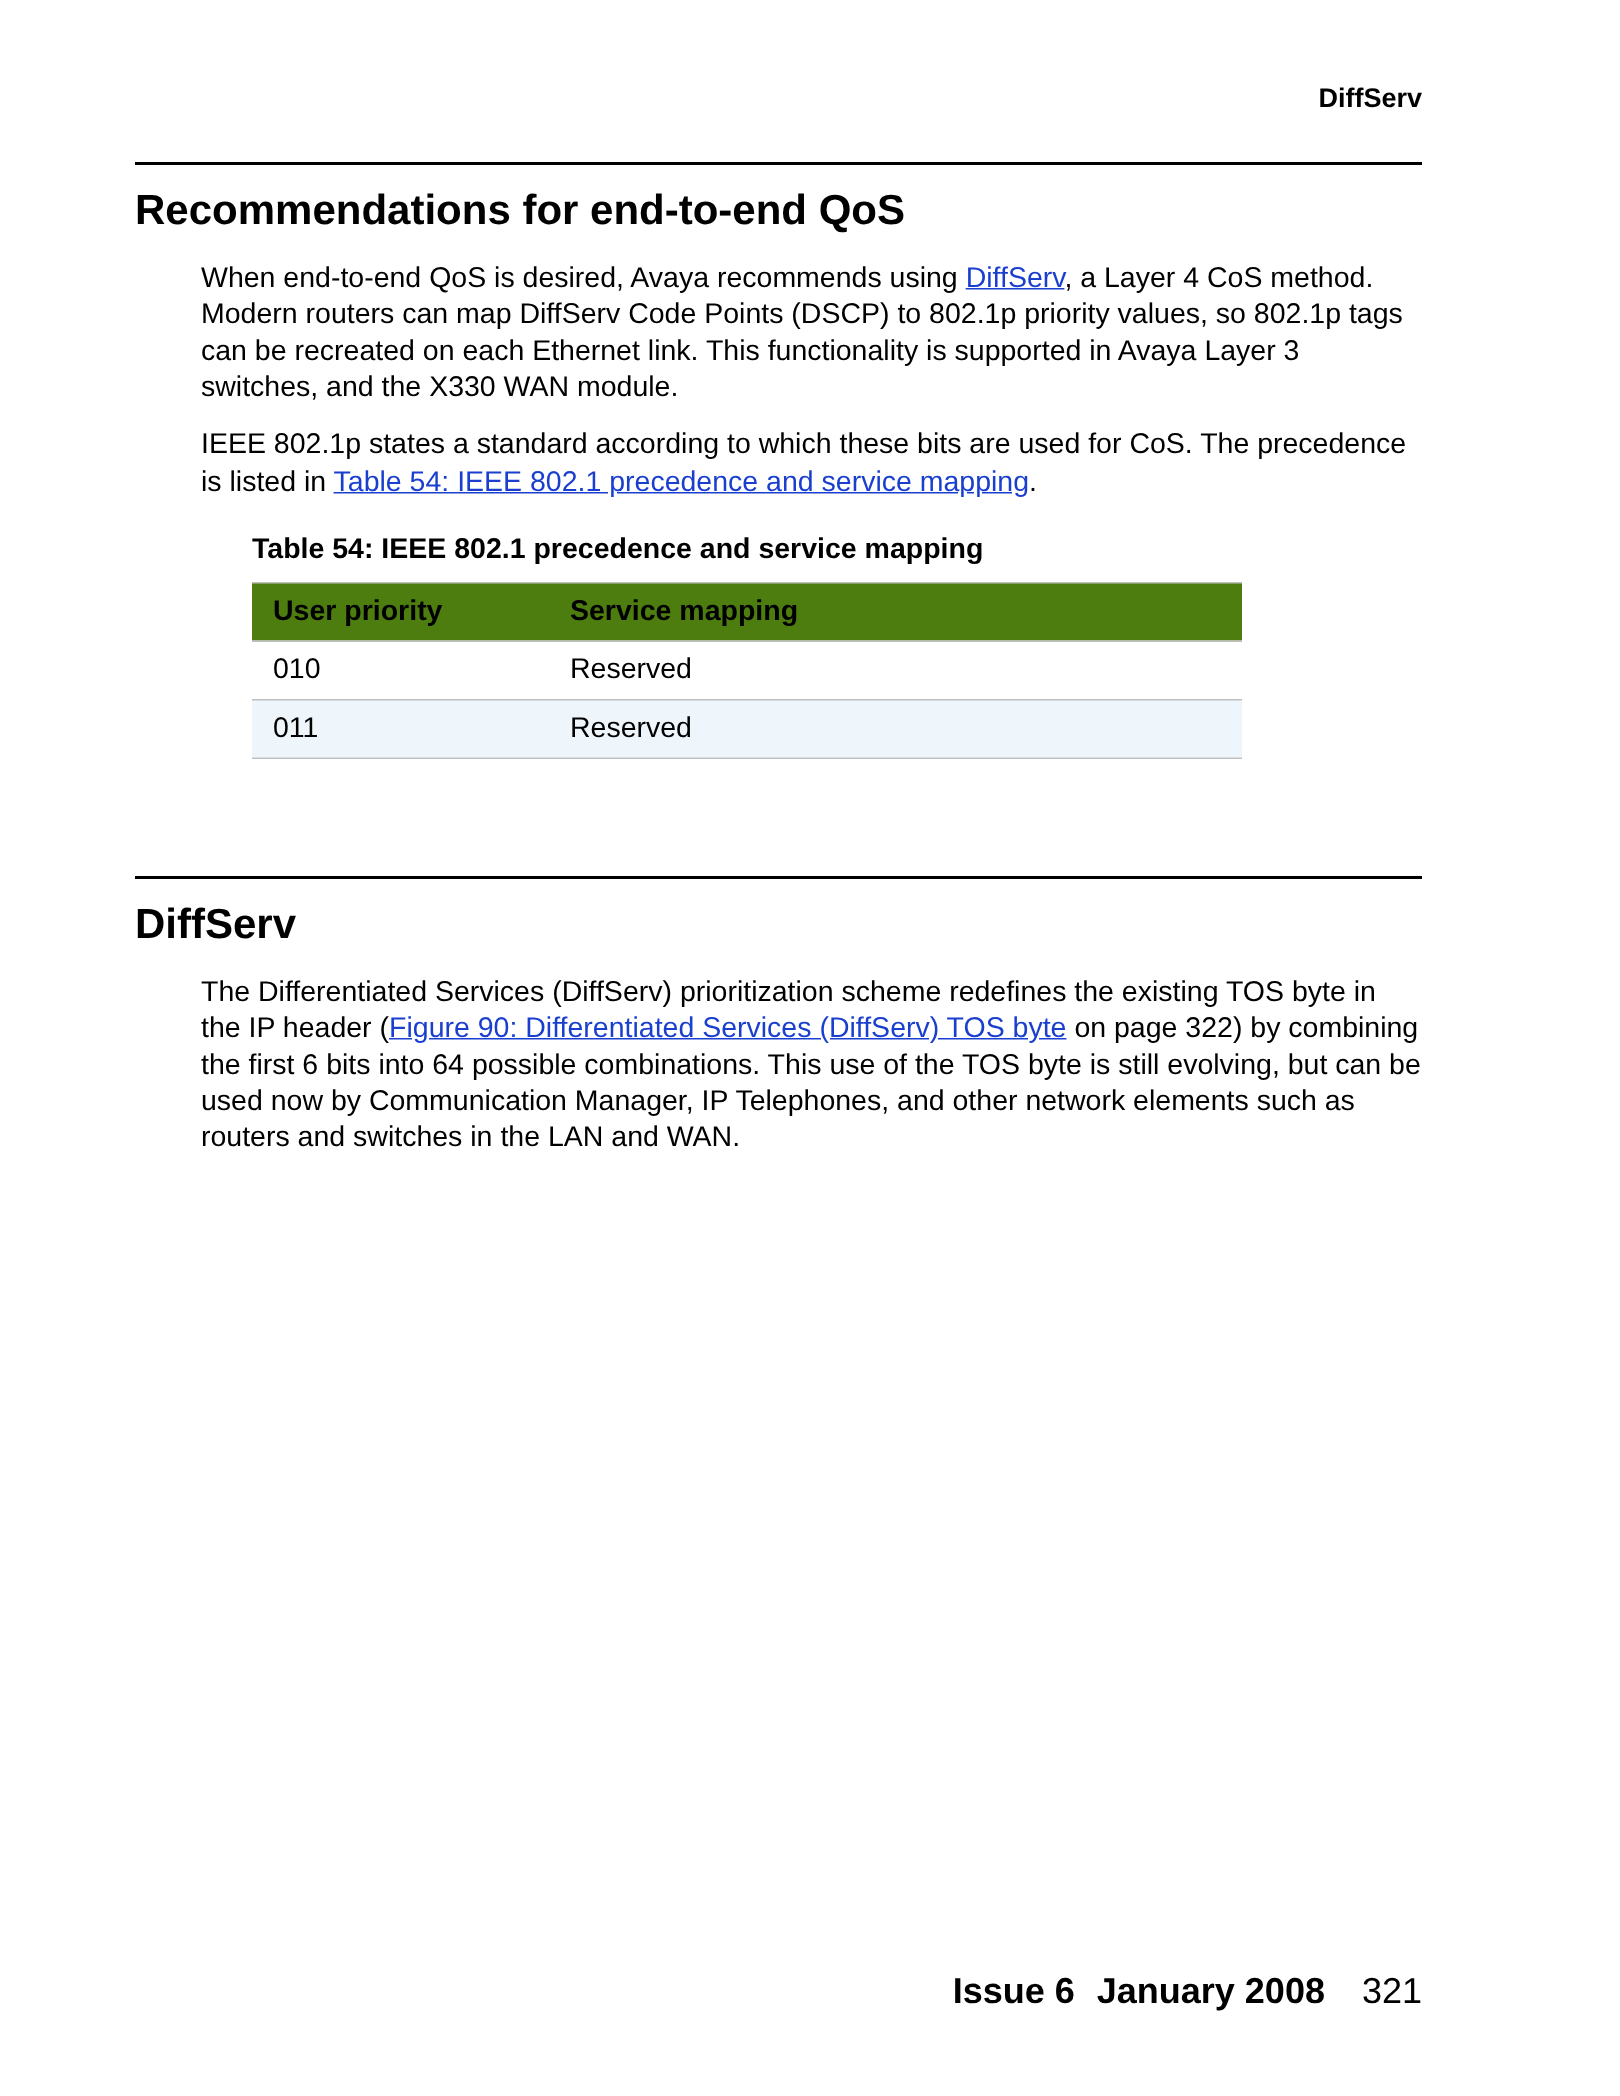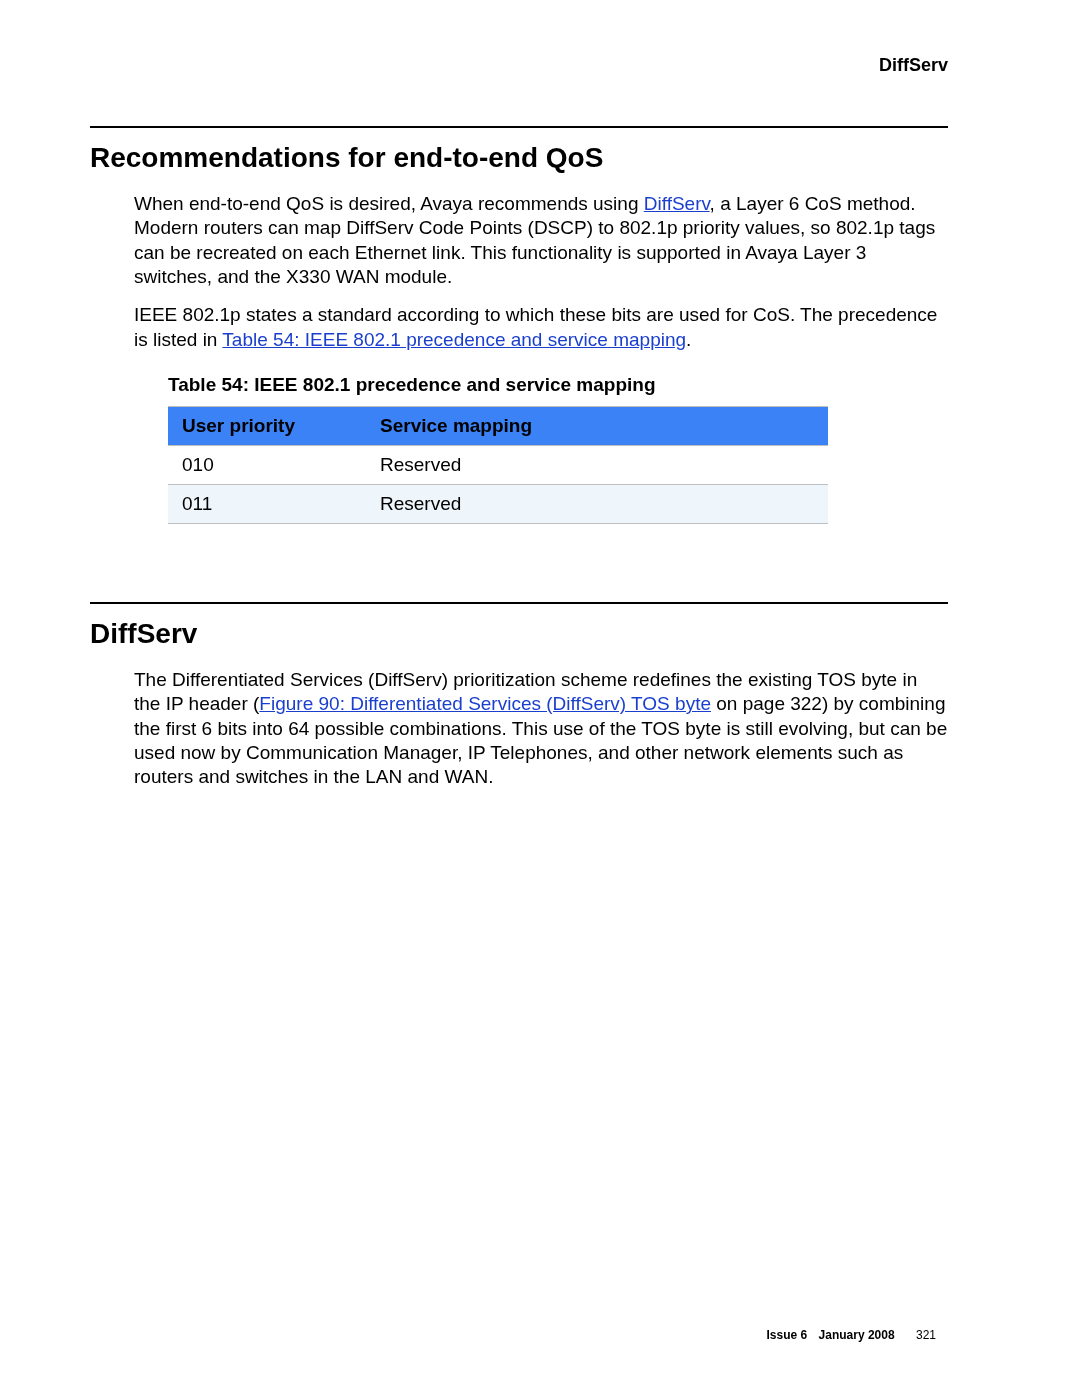--- a/index.html
+++ b/index.html
@@ -7,21 +7,21 @@
     padding: 0;
     background: #ffffff;
     font-family: Arial, Helvetica, sans-serif;
     color: #000;
   }
   .page {
     width: 1038px;
     height: 1397px;
     position: relative;
     box-sizing: border-box;
-    padding: 66px 90px 60px 90px;
+    padding: 48px 90px 60px 90px;
   }
   .header-label {
     position: absolute;
     top: 55px;
     right: 90px;
     font-weight: bold;
     font-size: 18px;
   }
   .rule {
     border: 0;
@@ -55,57 +55,57 @@
   }
   table.data {
     border-collapse: collapse;
     margin-left: 78px;
     width: 660px;
     font-size: 19px;
   }
   table.data th {
     text-align: left;
     font-weight: bold;
-    background: #3b82f6;
+    background: #4d7c0f;
     padding: 8px 14px;
     border-top: 1px solid #bfbfbf;
     border-bottom: 1px solid #bfbfbf;
     margin-left: 16px;
   }
   table.data td {
     padding: 8px 14px;
     border-bottom: 1px solid #bfbfbf;
   }
   table.data tr.alt td {
     background: #eef5fb;
   }
   .col-priority { width: 170px; }
   .footer {
     position: absolute;
     bottom: 55px;
-    right: 102px;
-    font-size: 12px;
+    right: 90px;
+    font-size: 24px;
   }
   .footer .issue { font-weight: bold; }
   .footer .date { font-weight: bold; margin-left: 8px; }
   .footer .pageno { margin-left: 18px; }
 </style>
 </head>
 <body>
 
 <div class="page">
 
   <div class="header-label">DiffServ</div>
 
   <hr class="rule section-rule-top">
   <h2 class="section-title">Recommendations for end-to-end QoS</h2>
 
   <div class="body-indent">
     <p class="body">
-      <span>When end-to-end QoS is desired, Avaya recommends using </span><a href="#" class="xref">DiffServ</a><span>, a Layer 6 CoS method. Modern routers can map DiffServ Code Points (DSCP) to 802.1p priority values, so 802.1p tags can be recreated on each Ethernet link. This functionality is supported in Avaya Layer 3 switches, and the X330 WAN module.</span>
+      <span>When end-to-end QoS is desired, Avaya recommends using </span><a href="#" class="xref">DiffServ</a><span>, a Layer 4 CoS method. Modern routers can map DiffServ Code Points (DSCP) to 802.1p priority values, so 802.1p tags can be recreated on each Ethernet link. This functionality is supported in Avaya Layer 3 switches, and the X330 WAN module.</span>
     </p>
     <p class="body">
       <span>IEEE 802.1p states a standard according to which these bits are used for CoS. The precedence is listed in </span><a href="#" class="xref">Table 54:  IEEE 802.1 precedence and service mapping</a><span>.</span>
     </p>
   </div>
 
   <div class="table-caption">Table 54: IEEE 802.1 precedence and service mapping</div>
   <table class="data">
     <thead>
       <tr>

